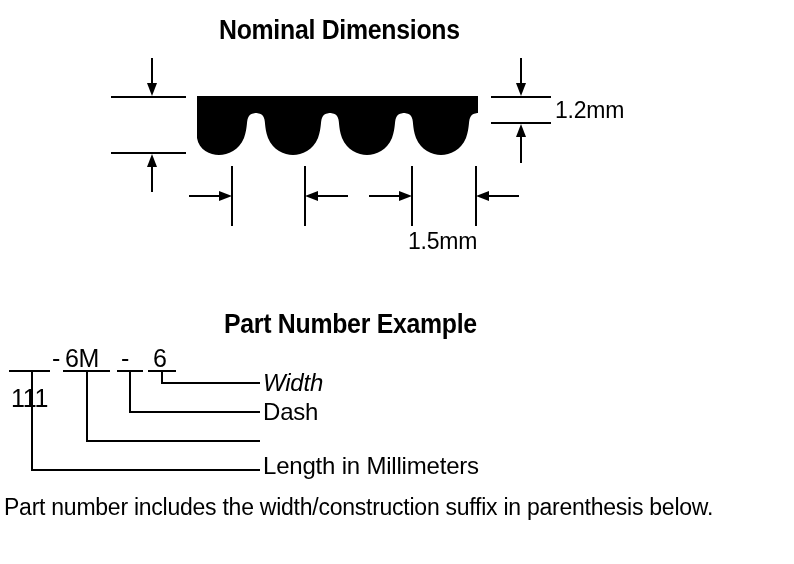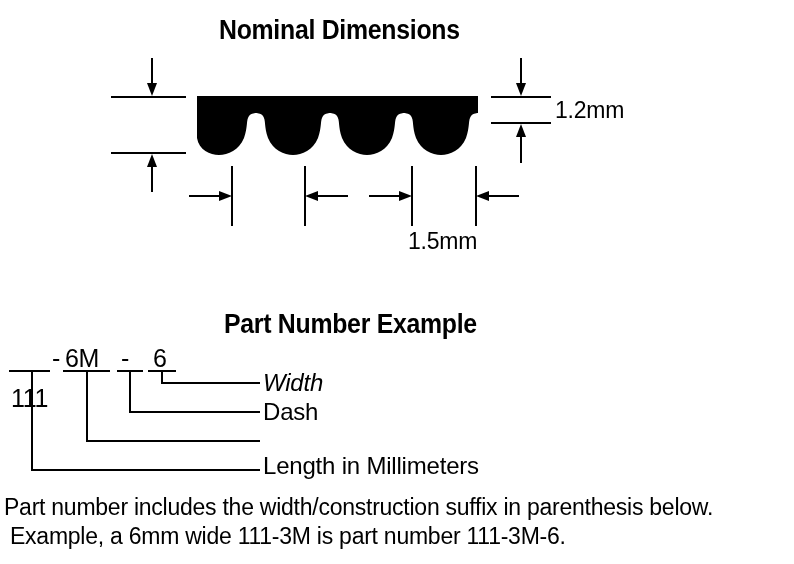--- a/index.html
+++ b/index.html
@@ -162,15 +162,14 @@
     <polyline points="87,71 87,141 260,141" fill="none" stroke="#000" stroke-width="2"></polyline>
 
     <polyline points="32,71 32,170 260,170" fill="none" stroke="#000" stroke-width="2"></polyline>
   </svg>
 
   <div class="abs leader-label" style="left:263px;top:369px;font-style:italic;">Width</div>
   <div class="abs leader-label" style="left:263px;top:398px;">Dash</div>
   <div class="abs leader-label" style="left:263px;top:452px;">Length in Millimeters</div>
 
   <div class="abs footer-line" style="left:4px;top:494px;">Part number includes the width/construction suffix in parenthesis below.</div>
-  <div class="abs footer-line" style="left:10px;top:523px;">Example, a 6mm wide 111-3M is part number 111-3M-6.</div>
 
 </div>
 
 </body></html>

